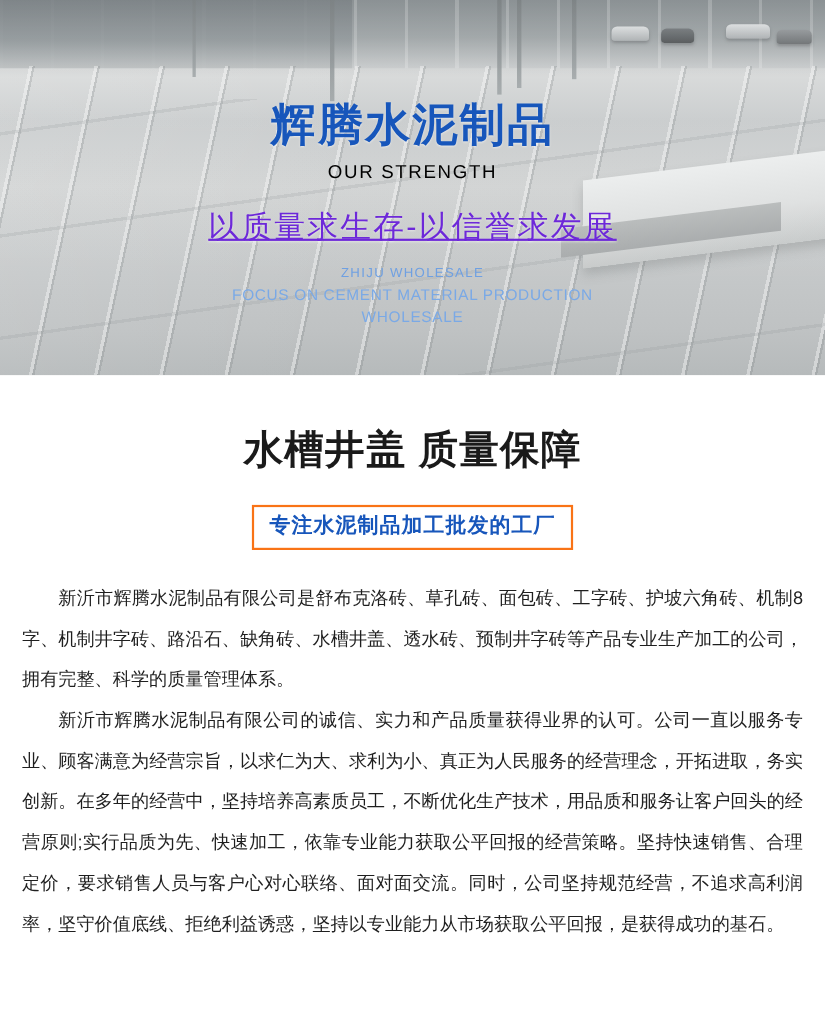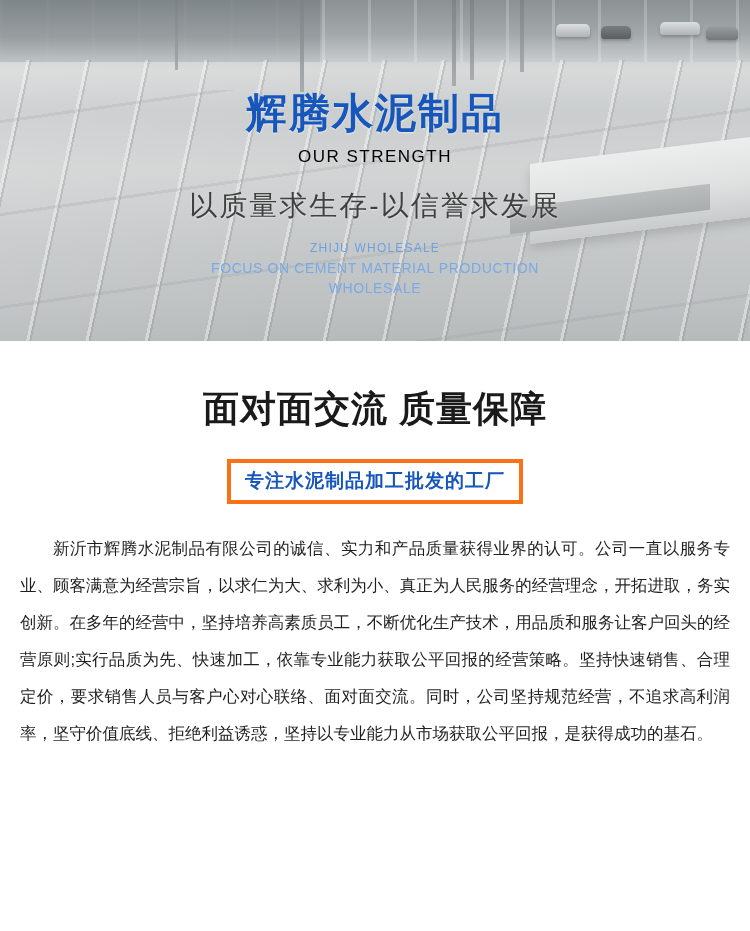--- a/index.html
+++ b/index.html
@@ -161,24 +161,25 @@
   .hero-sub-en {
     margin-top: 8px;
     font-size: 17px;
     color: #000000;
     letter-spacing: 1.5px;
     line-height: 22px;
   }
   .hero-slogan {
     margin-top: 20px;
     font-size: 28px;
-    color: #404040;
+    color: #6d28d9;
     letter-spacing: 2px;
     line-height: 36px;
     text-shadow: 0 1px 2px rgba(255,255,255,0.45);
+    text-decoration: underline;
   }
   .hero-en2 {
     margin-top: 14px;
     font-size: 12px;
     color: #6fa0e2;
     letter-spacing: 1.2px;
     line-height: 20px;
   }
   .hero-en3 {
     font-size: 14px;
@@ -201,21 +202,21 @@
     letter-spacing: 1px;
     margin-top: 46px;
     line-height: 44px;
   }
   .badge-wrap {
     display: flex;
     justify-content: center;
     margin-top: 28px;
   }
   .badge {
-    border: 4px solid #f97316;
+    border: 2px solid #f97316;
     color: #1756bb;
     font-size: 19px;
     font-weight: bold;
     letter-spacing: 1px;
     padding: 6px 14px 7px 14px;
     line-height: 24px;
   }
 
   .body-copy {
     margin-top: 26px;
@@ -257,22 +258,23 @@
   <div class="hero-text">
     <div class="hero-title">辉腾水泥制品</div>
     <div class="hero-sub-en">OUR STRENGTH</div>
     <div class="hero-slogan">以质量求生存-以信誉求发展</div>
     <div class="hero-en2">ZHIJU WHOLESALE</div>
     <div class="hero-en3">FOCUS ON CEMENT MATERIAL PRODUCTION WHOLESALE</div>
   </div>
 </div>
 
 <div class="section">
-  <div class="section-title">面对面交流 质量保障</div>
+  <div class="section-title">水槽井盖 质量保障</div>
 
   <div class="badge-wrap">
     <div class="badge">专注水泥制品加工批发的工厂</div>
   </div>
 
   <div class="body-copy">
+    <p>新沂市辉腾水泥制品有限公司是舒布克洛砖、草孔砖、面包砖、工字砖、护坡六角砖、机制8字、机制井字砖、路沿石、缺角砖、水槽井盖、透水砖、预制井字砖等产品专业生产加工的公司，拥有完整、科学的质量管理体系。</p>
     <p>新沂市辉腾水泥制品有限公司的诚信、实力和产品质量获得业界的认可。公司一直以服务专业、顾客满意为经营宗旨，以求仁为大、求利为小、真正为人民服务的经营理念，开拓进取，务实创新。在多年的经营中，坚持培养高素质员工，不断优化生产技术，用品质和服务让客户回头的经营原则;实行品质为先、快速加工，依靠专业能力获取公平回报的经营策略。坚持快速销售、合理定价，要求销售人员与客户心对心联络、面对面交流。同时，公司坚持规范经营，不追求高利润率，坚守价值底线、拒绝利益诱惑，坚持以专业能力从市场获取公平回报，是获得成功的基石。</p>
   </div>
 </div>
 
 </body></html>

